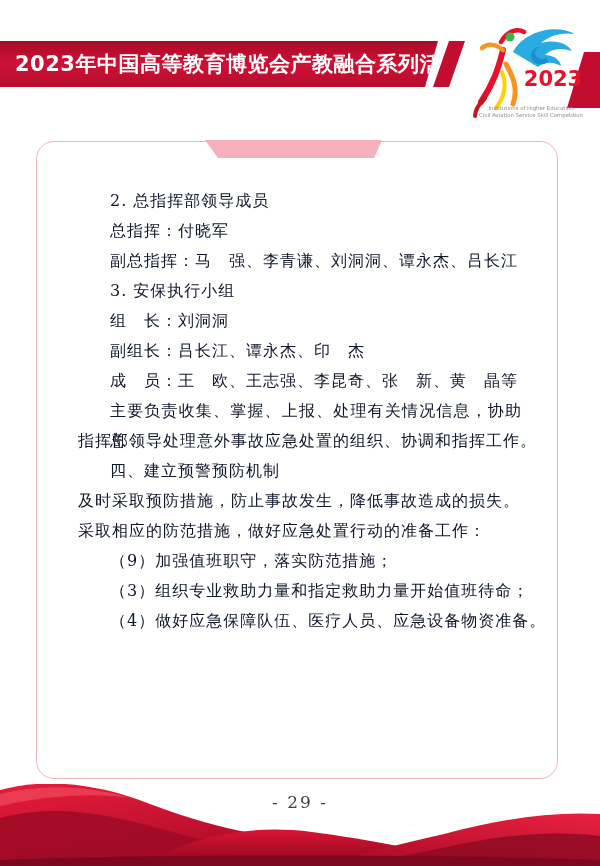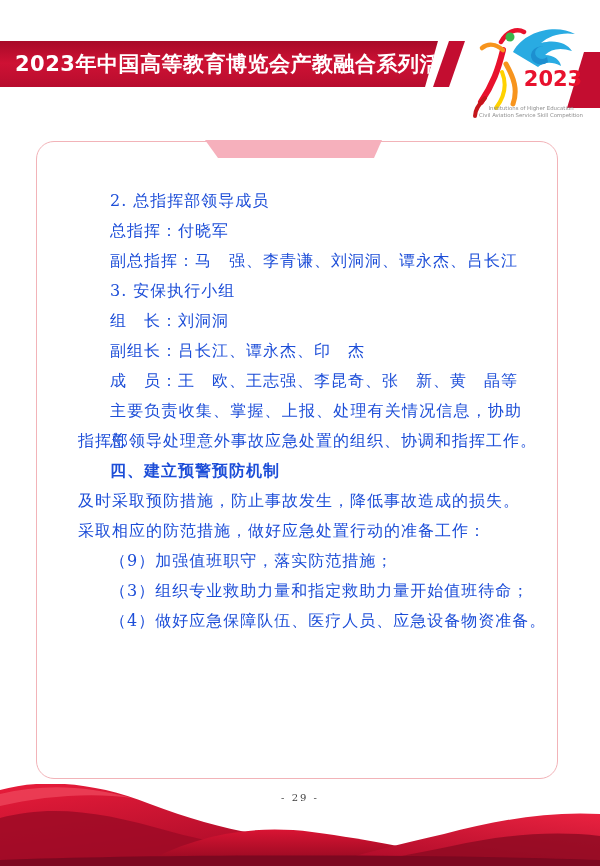--- a/index.html
+++ b/index.html
@@ -38,35 +38,35 @@
     box-sizing:border-box;background:#ffffff;
   }
   .frame-tab{
     position:absolute;left:205px;top:140px;width:177px;height:18px;
     background:#f6b0bc;
     clip-path:polygon(0 0,100% 0,calc(100% - 8px) 100%,13px 100%);
   }
   
   .doc{
     position:absolute;left:78px;top:186px;width:444px;
-    color:#1d4ed8;font-size:16px;
+    color:#0f172a;font-size:16px;
   }
   .line{
     height:30px;line-height:30px;letter-spacing:1px;white-space:nowrap;
   }
   .line.indent{padding-left:32px;}
-  .line.bold{font-weight:bold;}
+  .line.bold{font-weight:normal;}
   .line.stretch{
     white-space:normal;text-align:justify;text-align-last:justify;
     -moz-text-align-last:justify;text-justify:inter-character;
   }
   
   .pageno{
     position:absolute;left:0;top:792px;width:600px;text-align:center;
-    font-size:10px;color:#3f3f3f;letter-spacing:2px;
+    font-size:17px;color:#3f3f3f;letter-spacing:2px;
   }
   .waves{position:absolute;left:0;top:784px;width:600px;height:82px;}
 </style>
 </head>
 <body>
 
 <div class="banner">
   <span class="banner-title">2023年中国高等教育博览会产教融合系列活动</span>
 </div>
 <div class="slash-stripe"></div>

